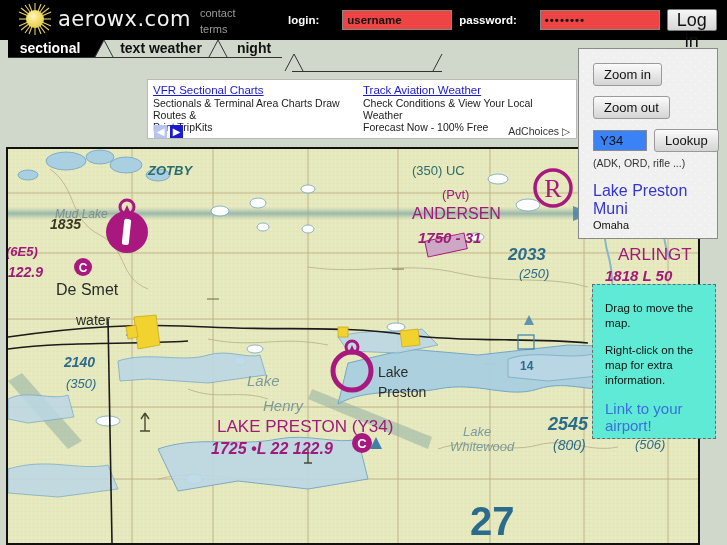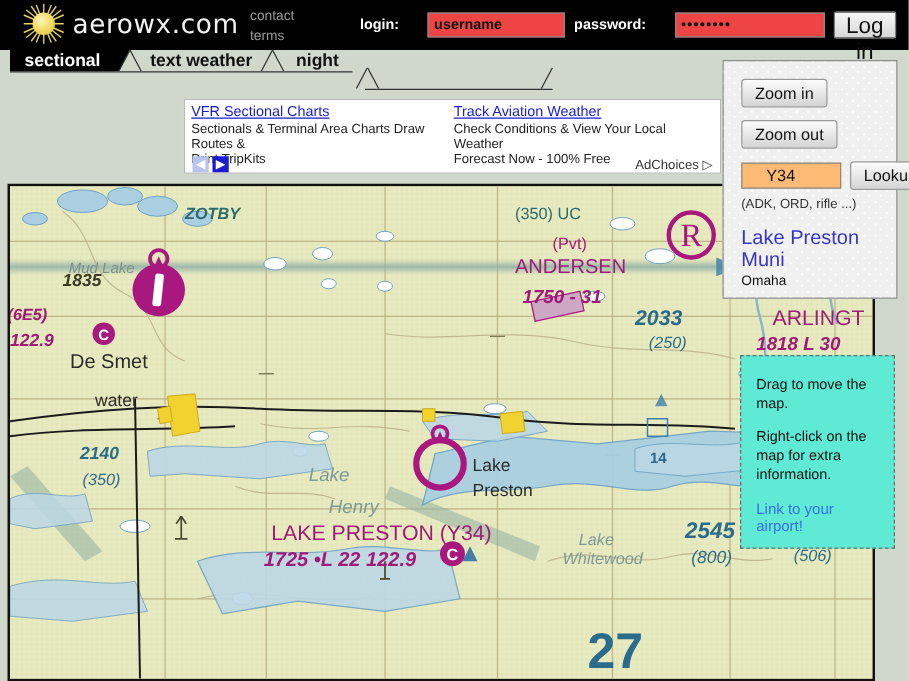--- a/index.html
+++ b/index.html
@@ -113,38 +113,38 @@
     position:relative;z-index:2;display:inline-block;
     border:1px solid #9a9a9a;border-radius:3px;
     background:linear-gradient(#fbfbfb,#d4d4d4);
     font-family:"Liberation Sans", sans-serif;font-size:13px;color:#111;
     padding:3px 10px;cursor:pointer;margin:0;
   }
   #zoom-in{margin-top:4px;}
   #zoom-out{margin-top:10px;}
   #lookup-row{position:relative;z-index:2;margin-top:10px;display:flex;align-items:center;gap:7px;}
   #airport-input{
-    width:40px;height:17px;border:1px solid #8a8a8a;background:#fdba74;
-    font-family:"Liberation Sans", sans-serif;font-size:13px;color:#111;padding:1px 19px;
+    width:40px;height:17px;border:1px solid #8a8a8a;background:#3b82f6;
+    font-family:"Liberation Sans", sans-serif;font-size:13px;color:#111;padding:1px 6px;
   }
   #lookup-hint{position:relative;z-index:2;font-size:10.5px;color:#333;margin-top:5px;}
   #airport-name{
     position:relative;z-index:2;margin-top:13px;
     color:#3535cc;font-size:16px;line-height:18px;cursor:pointer;
   }
   #airport-city{position:relative;z-index:2;font-size:11px;color:#111;margin-top:1px;}
 
   
   #notebox{
     position:absolute;left:592px;top:284px;width:124px;height:155px;
     background:#5eead4;border:1px dashed #6b6b6b;box-sizing:border-box;
     padding:16px 12px 0 12px;
   }
   #notebox p{margin:0 0 12px 0;font-size:11.5px;line-height:15px;color:#111;}
-  #note-link{color:#3b6ee0;font-size:12px;cursor:pointer;}
+  #note-link{color:#3b6ee0;font-size:15px;cursor:pointer;}
 </style>
 </head>
 <body>
 
 <div id="topbar">
 
   <div id="logo-wrap">
     <span id="sun-icon">
       <svg class="rays" viewBox="0 0 34 34" width="34" height="34" aria-hidden="true">
         <g stroke="#e8d25e" stroke-width="1.1">
@@ -402,21 +402,21 @@
       <span class="mlabel" style="left: 68px; top: 163px; font-size: 14px; color: rgb(43, 43, 43); font-style: normal; font-weight: normal; font-family: &quot;Liberation Sans&quot;, sans-serif;">water</span>
       <span class="mlabel" style="left: 56px; top: 205px; font-size: 14px; color: rgb(43, 107, 139); font-style: italic; font-weight: bold; font-family: &quot;Liberation Sans&quot;, sans-serif;">2140</span>
       <span class="mlabel" style="left: 58px; top: 227px; font-size: 13px; color: rgb(43, 107, 139); font-style: italic; font-weight: normal; font-family: &quot;Liberation Sans&quot;, sans-serif;">(350)</span>
       <span class="mlabel" style="left: 404px; top: 14px; font-size: 13px; color: rgb(43, 107, 107); font-style: normal; font-weight: normal; font-family: &quot;Liberation Sans&quot;, sans-serif;">(350) UC</span>
       <span class="mlabel" style="left: 434px; top: 38px; font-size: 13px; color: rgb(160, 26, 122); font-style: normal; font-weight: normal; font-family: &quot;Liberation Sans&quot;, sans-serif;">(Pvt)</span>
       <span class="mlabel" style="left: 404px; top: 56px; font-size: 16px; color: rgb(160, 26, 122); font-style: normal; font-weight: normal; font-family: &quot;Liberation Sans&quot;, sans-serif;">ANDERSEN</span>
       <span class="mlabel" style="left: 410px; top: 80px; font-size: 15px; color: rgb(160, 26, 122); font-style: italic; font-weight: bold; font-family: &quot;Liberation Sans&quot;, sans-serif;">1750 - 31</span>
       <span class="mlabel" style="left: 500px; top: 96px; font-size: 17px; color: rgb(43, 107, 139); font-style: italic; font-weight: bold; font-family: &quot;Liberation Sans&quot;, sans-serif;">2033</span>
       <span class="mlabel" style="left: 511px; top: 117px; font-size: 13px; color: rgb(43, 107, 139); font-style: italic; font-weight: normal; font-family: &quot;Liberation Sans&quot;, sans-serif;">(250)</span>
       <span class="mlabel" style="left: 610px; top: 96px; font-size: 17px; color: rgb(160, 26, 122); font-style: normal; font-weight: normal; font-family: &quot;Liberation Sans&quot;, sans-serif;">ARLINGT</span>
-      <span class="mlabel" style="left: 597px; top: 118px; font-size: 15px; color: rgb(160, 26, 122); font-style: italic; font-weight: bold; font-family: &quot;Liberation Sans&quot;, sans-serif;">1818 L 30</span>
+      <span class="mlabel" style="left: 597px; top: 118px; font-size: 15px; color: rgb(160, 26, 122); font-style: italic; font-weight: bold; font-family: &quot;Liberation Sans&quot;, sans-serif;">1818 L 50</span>
       <span class="mlabel" style="left: 239px; top: 223px; font-size: 15px; color: rgb(125, 154, 154); font-style: italic; font-weight: normal; font-family: &quot;Liberation Sans&quot;, sans-serif;">Lake</span>
       <span class="mlabel" style="left: 255px; top: 248px; font-size: 15px; color: rgb(125, 154, 154); font-style: italic; font-weight: normal; font-family: &quot;Liberation Sans&quot;, sans-serif;">Henry</span>
       <span class="mlabel" style="left: 370px; top: 215px; font-size: 14px; color: rgb(43, 43, 43); font-style: normal; font-weight: normal; font-family: &quot;Liberation Sans&quot;, sans-serif;">Lake</span>
       <span class="mlabel" style="left: 370px; top: 235px; font-size: 14px; color: rgb(43, 43, 43); font-style: normal; font-weight: normal; font-family: &quot;Liberation Sans&quot;, sans-serif;">Preston</span>
       <span class="mlabel" style="left: 209px; top: 268px; font-size: 17px; color: rgb(160, 26, 122); font-style: normal; font-weight: normal; font-family: &quot;Liberation Sans&quot;, sans-serif;">LAKE PRESTON (Y34)</span>
       <span class="mlabel" style="left: 203px; top: 291px; font-size: 16px; color: rgb(160, 26, 122); font-style: italic; font-weight: bold; font-family: &quot;Liberation Sans&quot;, sans-serif;">1725 •L 22  122.9</span>
       <span class="mlabel" style="left: 540px; top: 265px; font-size: 18px; color: rgb(43, 107, 139); font-style: italic; font-weight: bold; font-family: &quot;Liberation Sans&quot;, sans-serif;">2545</span>
       <span class="mlabel" style="left: 545px; top: 288px; font-size: 14px; color: rgb(43, 107, 139); font-style: italic; font-weight: normal; font-family: &quot;Liberation Sans&quot;, sans-serif;">(800)</span>
       <span class="mlabel" style="left: 455px; top: 275px; font-size: 13px; color: rgb(125, 154, 154); font-style: italic; font-weight: normal; font-family: &quot;Liberation Sans&quot;, sans-serif;">Lake</span>
       <span class="mlabel" style="left: 442px; top: 290px; font-size: 13px; color: rgb(125, 154, 154); font-style: italic; font-weight: normal; font-family: &quot;Liberation Sans&quot;, sans-serif;">Whitewood</span>

